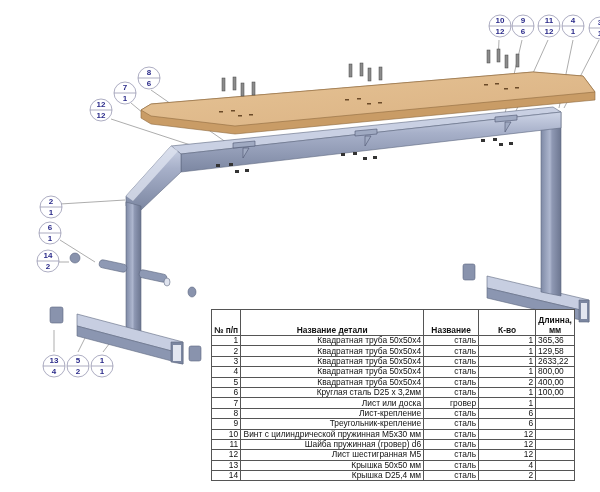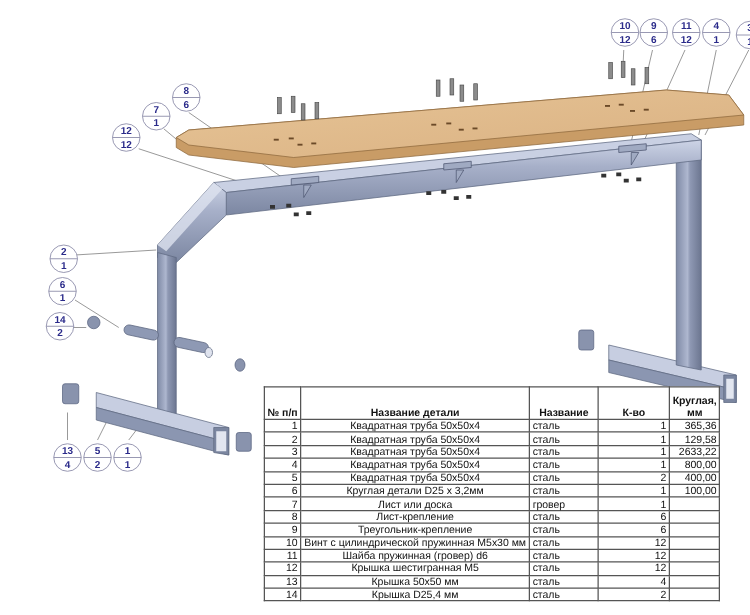--- a/index.html
+++ b/index.html
@@ -6,24 +6,24 @@
   #stage { position:relative; width:600px; height:492px; overflow:hidden; background:#ffffff;
            font-family:"Liberation Sans", sans-serif;margin-left:33px; }
   svg#drawing { position:absolute; left:0; top:0; width:600px; height:492px; }
   .balloon-num { font-family:"Liberation Sans", sans-serif; font-size:8px; font-weight:bold; fill:#2a2a8a; text-anchor:middle; }
   table#parts { position:absolute; left:178px; top:309px; border-collapse:collapse;
                 font-family:"Liberation Sans", sans-serif; font-size:8.4px; color:#111; background:#fff;
                 border:1.5px solid #222; }
   #parts th, #parts td { border:1px solid #555; padding:0 2px; height:9.4px; line-height:9px; white-space:nowrap; }
   #parts th { font-weight:bold; text-align:center; vertical-align:bottom; line-height:10px; }
   #parts td.num { text-align:right; width:17px; }
-  #parts td.name { text-align:center; width:178px; }
-  #parts td.mat { text-align:left; width:50px; }
+  #parts td.name { text-align:right; width:178px; }
+  #parts td.mat { text-align:right; width:50px; }
   #parts td.qty { text-align:right; width:52px; }
-  #parts td.len { text-align:right; width:34px; }
+  #parts td.len { text-align:left; width:34px; }
   #parts thead tr { height:26px; }
 </style>
 </head>
 <body>
 
 <div id="stage">
 <svg id="drawing" viewBox="0 0 600 492">
   <defs>
     <linearGradient id="steelV" x1="0" y1="0" x2="1" y2="0">
       <stop offset="0" stop-color="#7f8aa6"></stop>
@@ -250,21 +250,21 @@
   </g>
 </svg>
 
 <table id="parts">
   <thead>
     <tr>
       <th style="width:17px">№ п/п</th>
       <th style="width:178px">Название детали</th>
       <th style="width:50px">Название</th>
       <th style="width:52px">К-во</th>
-      <th style="width:34px;white-space:normal">Круглая, мм</th>
+      <th style="width:34px;white-space:normal">Длинна, мм</th>
     </tr>
   </thead>
   <tbody>
     <tr>
           <td class="num">1</td>
           <td class="name">Квадратная труба 50x50x4</td>
           <td class="mat">сталь</td>
           <td class="qty">1</td>
           <td class="len">365,36</td>
         </tr>
@@ -291,21 +291,21 @@
         </tr>
     <tr>
           <td class="num">5</td>
           <td class="name">Квадратная труба 50x50x4</td>
           <td class="mat">сталь</td>
           <td class="qty">2</td>
           <td class="len">400,00</td>
         </tr>
     <tr>
           <td class="num">6</td>
-          <td class="name">Круглая детали D25 x 3,2мм</td>
+          <td class="name">Круглая сталь D25 x 3,2мм</td>
           <td class="mat">сталь</td>
           <td class="qty">1</td>
           <td class="len">100,00</td>
         </tr>
     <tr>
           <td class="num">7</td>
           <td class="name">Лист или доска</td>
           <td class="mat">гровер</td>
           <td class="qty">1</td>
           <td class="len"></td>
@@ -333,21 +333,21 @@
         </tr>
     <tr>
           <td class="num">11</td>
           <td class="name">Шайба пружинная (гровер) d6</td>
           <td class="mat">сталь</td>
           <td class="qty">12</td>
           <td class="len"></td>
         </tr>
     <tr>
           <td class="num">12</td>
-          <td class="name">Крышка шестигранная M5</td>
+          <td class="name">Лист шестигранная M5</td>
           <td class="mat">сталь</td>
           <td class="qty">12</td>
           <td class="len"></td>
         </tr>
     <tr>
           <td class="num">13</td>
           <td class="name">Крышка 50x50 мм</td>
           <td class="mat">сталь</td>
           <td class="qty">4</td>
           <td class="len"></td>

